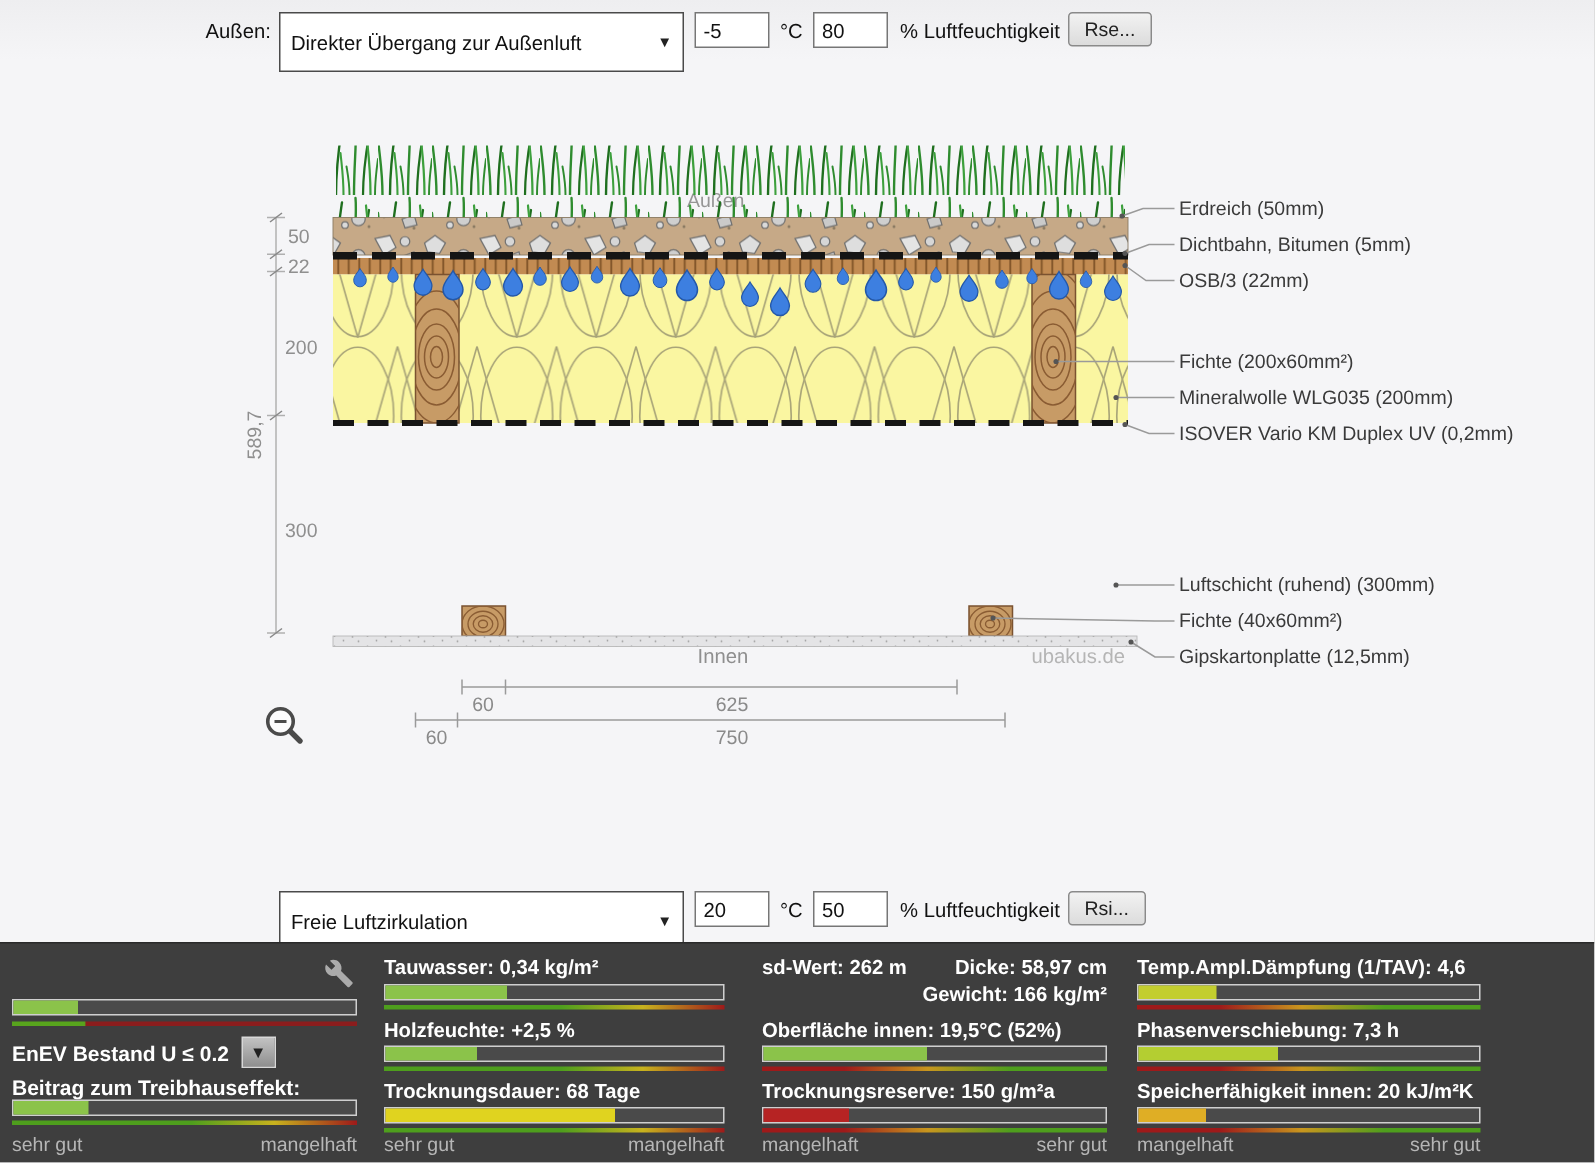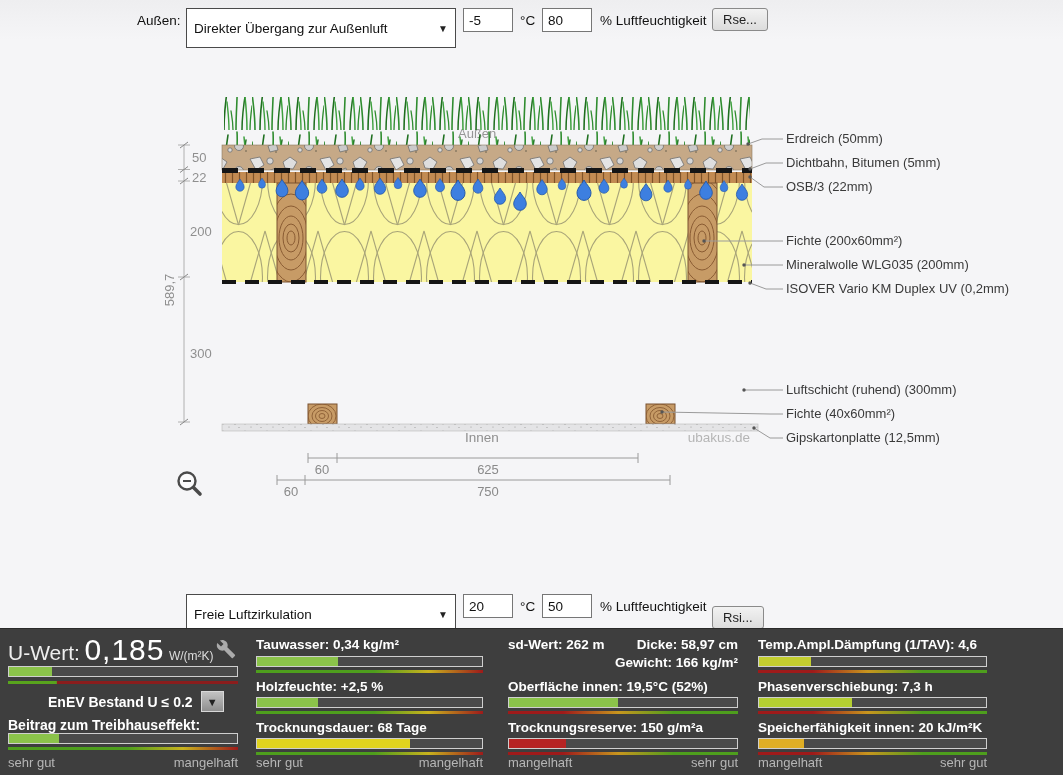--- a/index.html
+++ b/index.html
@@ -27,21 +27,21 @@
   .ul{position:absolute;height:3px;width:100%;}
   .ul-gl{background:linear-gradient(90deg,#4E9E1D 0%,#4E9E1D 52%,#C8B21E 76%,#9E1A1A 100%);}
   .ul-gl-sharp{background:linear-gradient(90deg,#58A41D 0%,#58A41D 21%,#8B1D1D 21.5%,#8B1D1D 100%);}
   .ul-gr{background:linear-gradient(90deg,#9E1A1A 0%,#9E1A1A 24%,#C8961E 48%,#4E9E1D 72%,#4E9E1D 100%);}
   .scalerow{position:absolute;width:100%;font-size:13px;color:#b6b6b6;}
   .scalerow .right{float:right;}
   .uwrow{position:absolute;left:0;top:4px;white-space:nowrap;color:#eee;}
   .uwlabel{font-size:21px;}
   .uwval{font-size:30px;color:#fff;letter-spacing:1px;}
   .uwunit{font-size:12px;color:#ddd;}
-  .enevrow{position:absolute;font-size:14px;font-weight:bold;display:flex;align-items:center;gap:8px;margin-left:40px;}
+  .enevrow{position:absolute;font-size:14px;font-weight:bold;display:flex;align-items:center;gap:8px;}
   .ddbtn{width:21px;height:19px;background:linear-gradient(#c2c2c2,#8f8f8f);border:1px solid #d8d8d8;
          color:#222;font-size:11px;display:flex;align-items:center;justify-content:center;cursor:pointer;}
   .wrench{position:absolute;cursor:pointer;}
 </style>
 </head>
 <body>
 
 <div class="app">
 
   <div class="ctl" style="left:0;top:8px;width:1063px;">
@@ -287,31 +287,26 @@
   <div class="ctl" style="left:0;top:594px;width:1063px;">
     <span class="lbl" style="left:141px;margin-top:44px;">Innen:</span>
     <div class="sel" style="left:186px;top:0;width:270px;">
       <span>Freie Luftzirkulation</span>
       <span class="arrow">▼</span>
     </div>
     <input class="inp" style="left: 463px; top: 0px;" value="20">
     <span class="unit" style="left:520px;">°C</span>
     <input class="inp" style="left: 542px; top: 0px;" value="50">
     <span class="unit" style="left:600px;">% Luftfeuchtigkeit</span>
-    <button class="btn" style="left:712px;top:12px;">Rsi...</button>
+    <button class="btn" style="left:712px;top:0;">Rsi...</button>
   </div>
 
   <div class="panel">
 
     <div class="col" style="left:8px;width:230px;">
-      <div class="uwrow">
-        <span class="uwlabel">U-Wert:</span>
-        <span class="uwval">0,185</span>
-        <span class="uwunit">W/(m²K)</span>
-      </div>
       <svg class="wrench" style="left:208px;top:10px;" width="20" height="20" viewBox="0 0 24 24">
         <path fill="#ababab" d="M22.7 19l-9.1-9.1c.9-2.3.4-5-1.5-6.9-2-2-5-2.4-7.4-1.3L9 6 6 9 1.6 4.7C.4 7.1.9 10.1 2.9 12.1c1.9 1.9 4.6 2.4 6.9 1.5l9.1 9.1c.4.4 1 .4 1.4 0l2.3-2.3c.5-.4.5-1.1.1-1.4z"></path>
       </svg>
       <div class="bar" style="top:37px;">
         <div class="fill" style="width: 19%; background: rgb(139, 195, 74);"></div>
       </div>
       <div class="ul ul-gl-sharp" style="top:52px;"></div>
       <div class="enevrow" style="left:0;top:62px;">
         <span>EnEV Bestand U ≤ 0.2</span>
         <span class="ddbtn">

